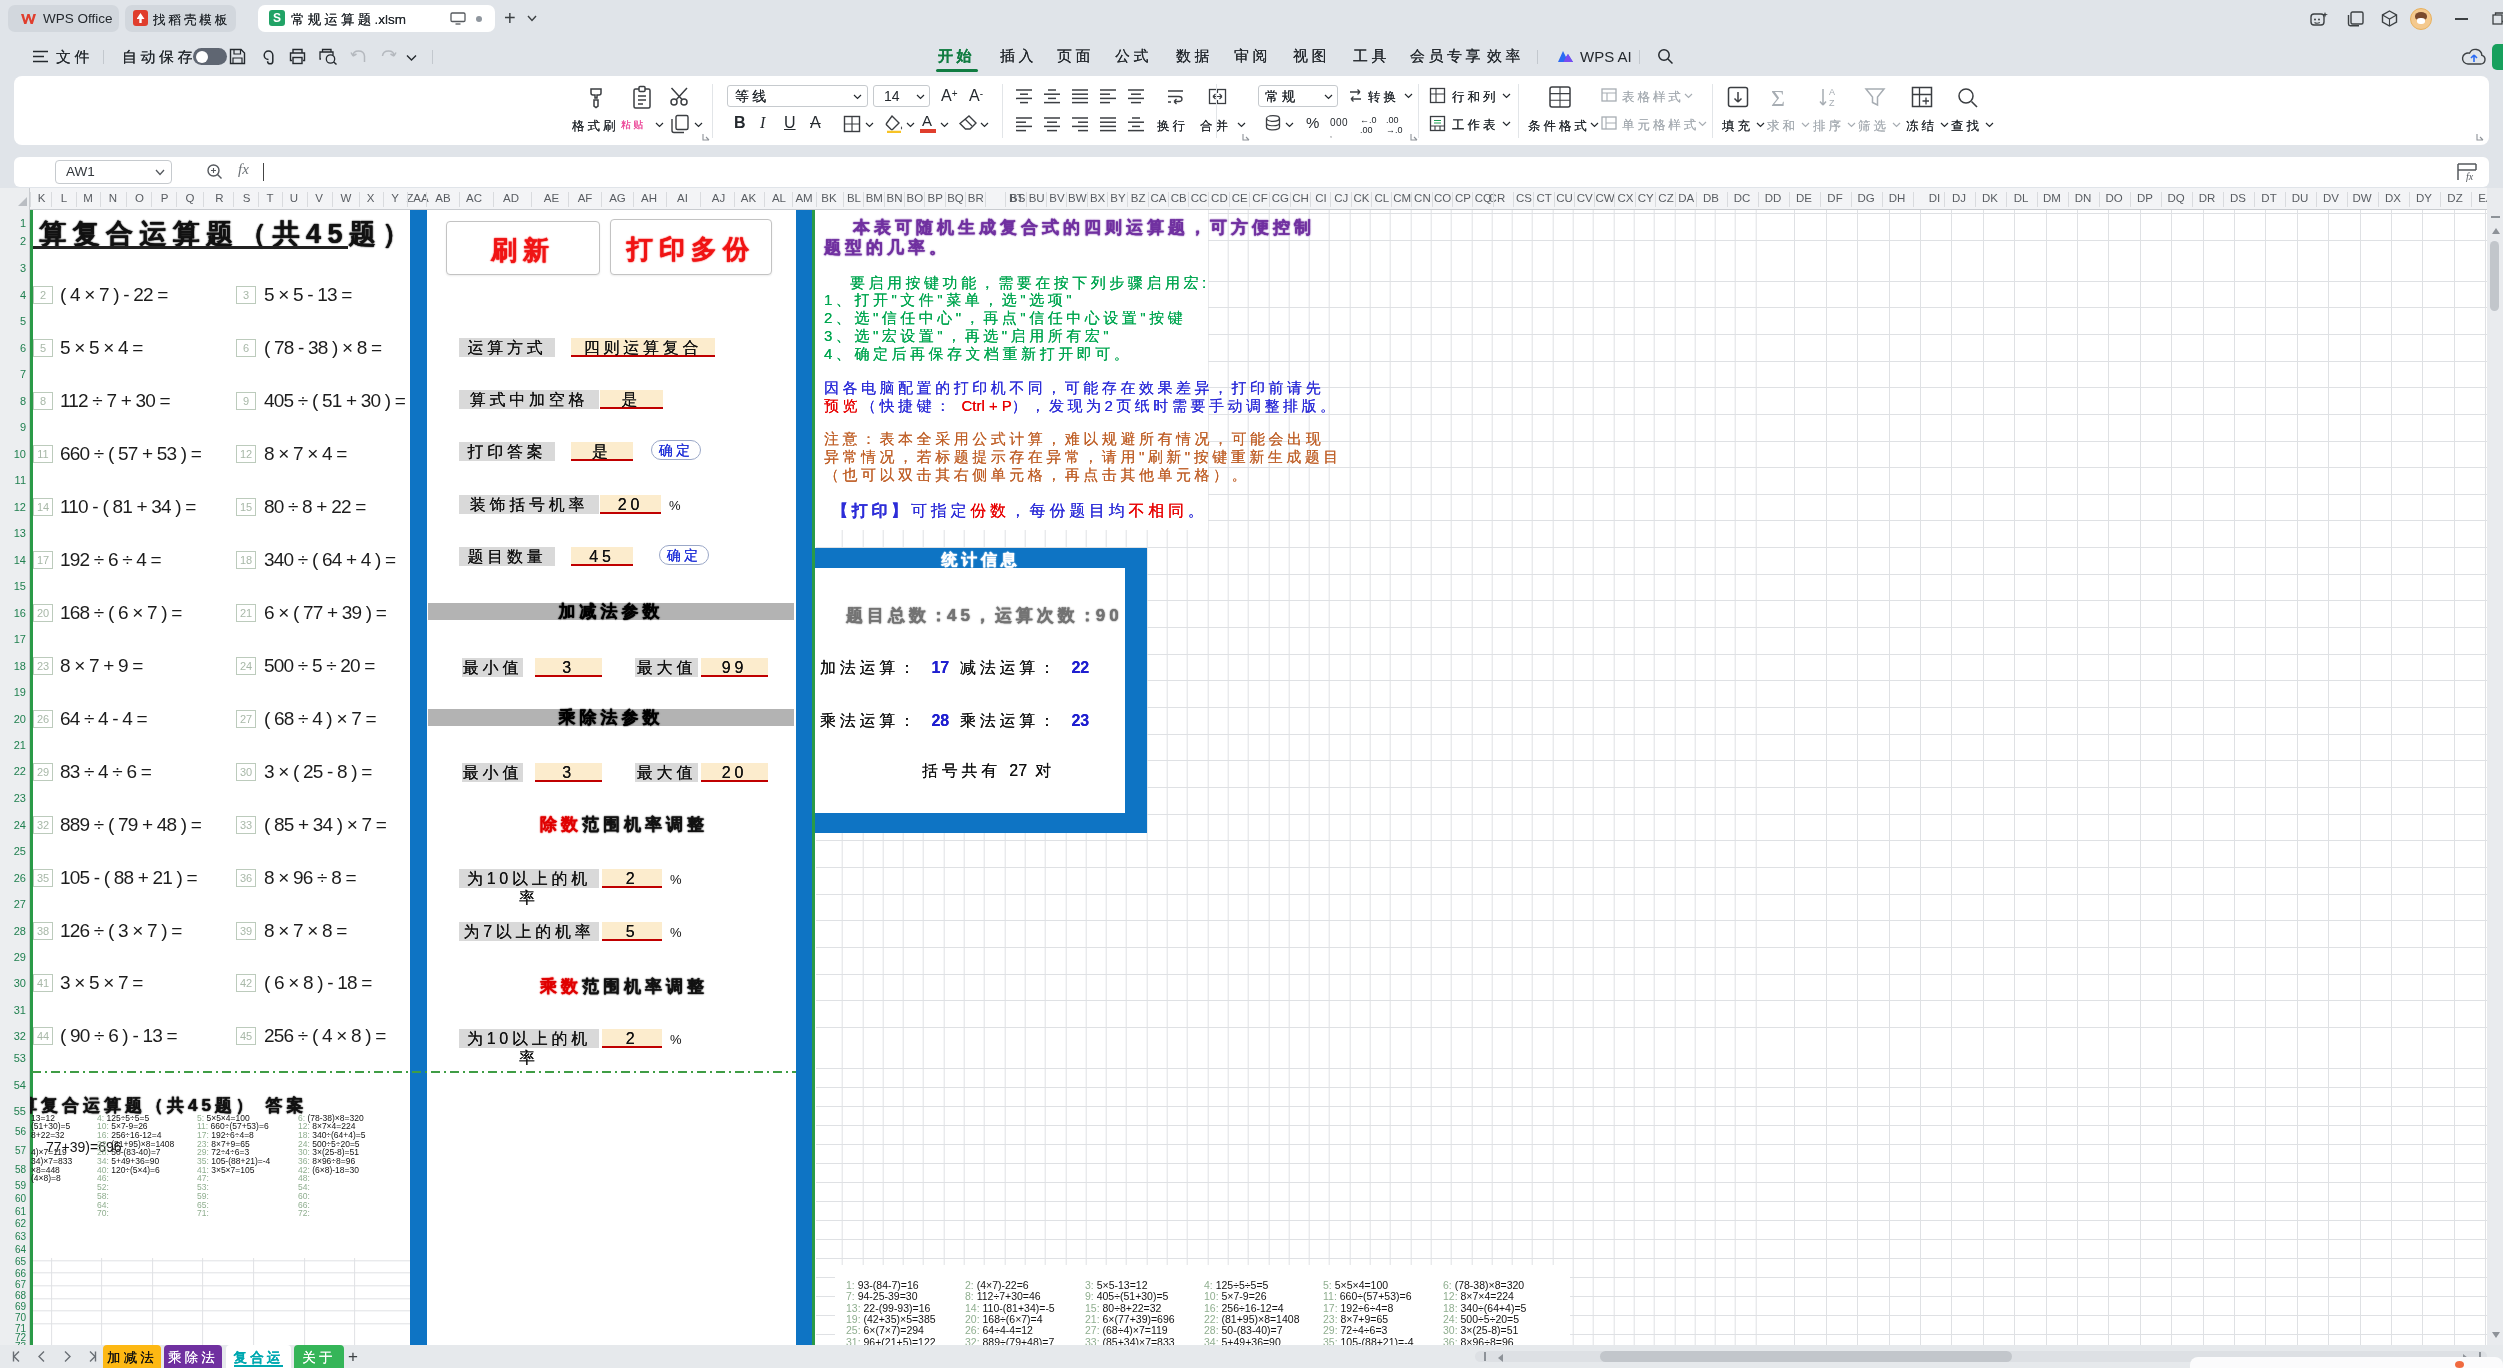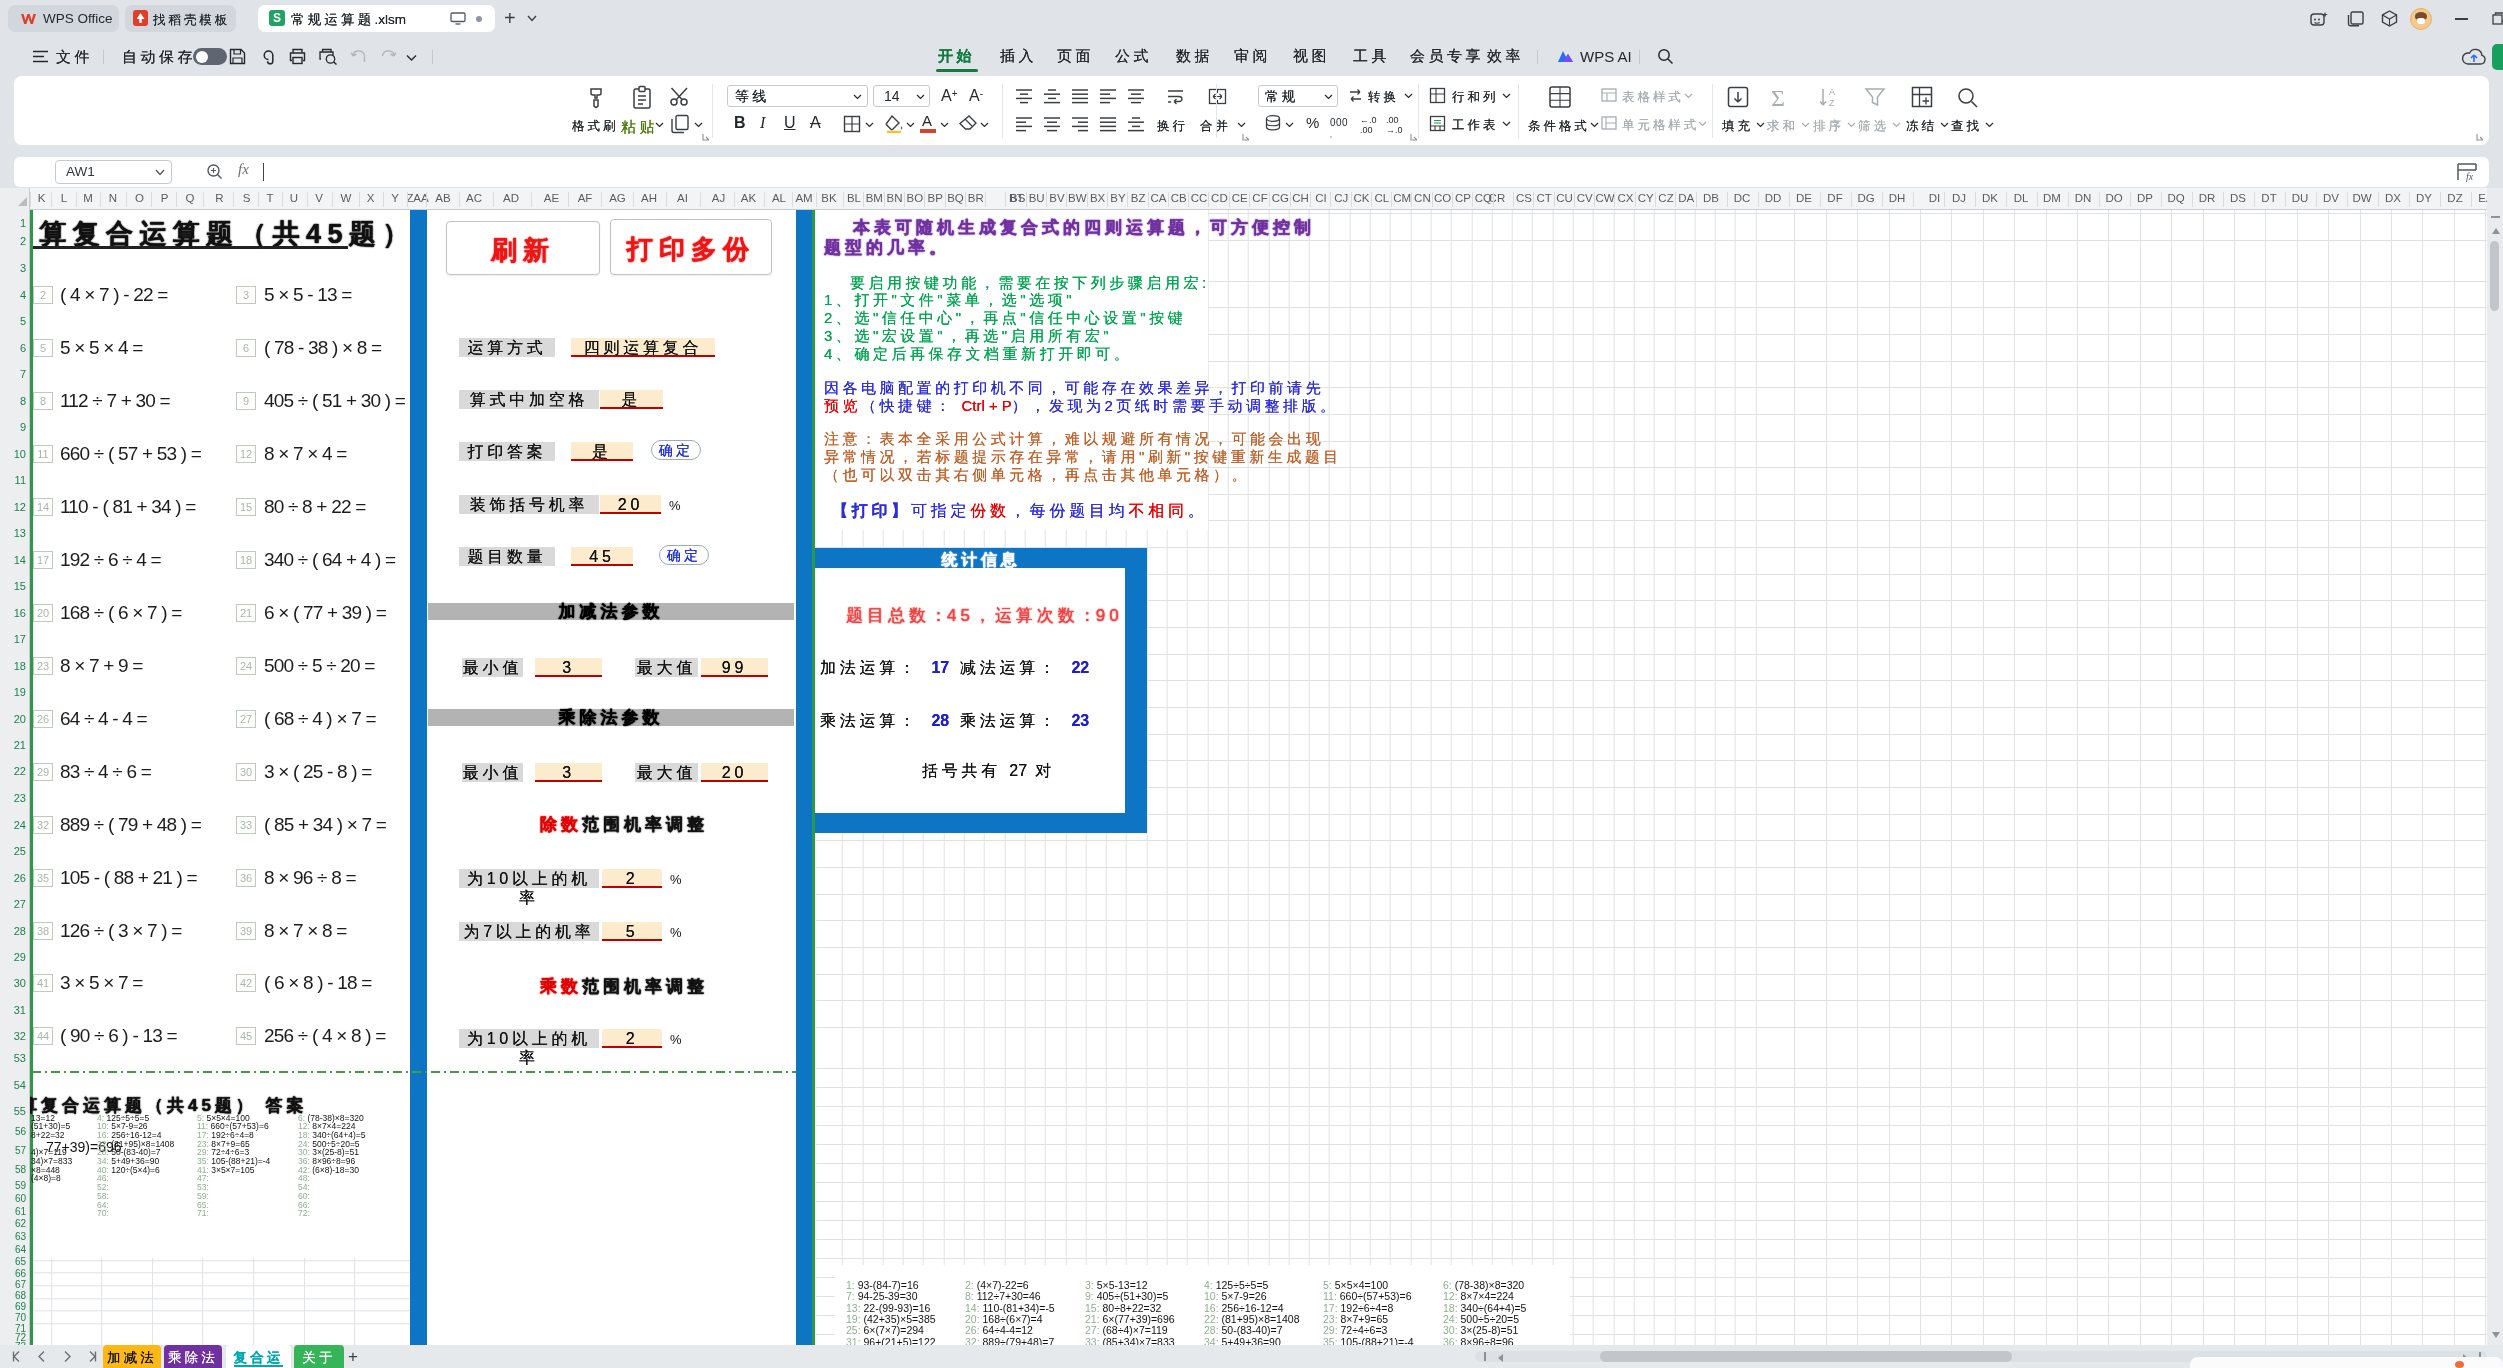--- a/index.html
+++ b/index.html
@@ -178,21 +178,21 @@
 <div class="a ck nw" style="left:824px;top:345px;font-size:15px;color:#00a650">4、确定后再保存文档重新打开即可。</div>
 <div class="a ck nw" style="left:824px;top:379px;font-size:15px;color:#2d2dd8">因各电脑配置的打印机不同，可能存在效果差异，打印前请先</div>
 <div class="a ck nw" style="left:824px;top:397px;font-size:15px;color:#2d2dd8"><span style="color:#e80000">预览</span>（快捷键： <span style="color:#e80000;letter-spacing:0">Ctrl + P</span>），发现为2页纸时需要手动调整排版。</div>
 <div class="a ck nw" style="left:824px;top:430px;font-size:15px;color:#c0622b">注意：表本全采用公式计算，难以规避所有情况，可能会出现</div>
 <div class="a ck nw" style="left:824px;top:448px;font-size:15px;color:#c0622b">异常情况，若标题提示存在异常，请用"刷新"按键重新生成题目</div>
 <div class="a ck nw" style="left:824px;top:466px;font-size:15px;color:#c0622b">（也可以双击其右侧单元格，再点击其他单元格）。</div>
 <div class="a ck nw" style="left:832px;top:501px;font-size:16px;color:#2d2dd8"><span style="font-weight:bold">【打印】</span>可指定<span style="color:#e80000">份数</span>，每份题目均<span style="color:#e80000">不相同</span>。</div>
 <div class="a" style="left:815px;top:548px;width:332px;height:285px;background:#0e74c4"></div>
 <div class="a" style="left:815px;top:568px;width:310px;height:245px;background:#fff"></div>
 <div class="a ck b1" style="left:815px;top:550px;width:332px;text-align:center;font-size:16px;font-weight:bold;color:#fff">统计信息</div>
-<div class="a ck nw b1" style="left:846px;top:604px;font-size:17px;font-weight:normal;color:#ef4444">题目总数<span style="letter-spacing:0">：</span>45，运算次数<span style="letter-spacing:0">：</span>90</div>
+<div class="a ck nw b1" style="left:846px;top:604px;font-size:17px;font-weight:bold;color:#737373">题目总数<span style="letter-spacing:0">：</span>45，运算次数<span style="letter-spacing:0">：</span>90</div>
 <div class="a ck nw" style="left:820px;top:658px;font-size:16px;color:#111">加法运算<span style="letter-spacing:0">：</span>  <span style="color:#1f1fd0;font-weight:bold;letter-spacing:0">17</span></div>
 <div class="a ck nw" style="left:960px;top:658px;font-size:16px;color:#111">减法运算<span style="letter-spacing:0">：</span>  <span style="color:#1f1fd0;font-weight:bold;letter-spacing:0">22</span></div>
 <div class="a ck nw" style="left:820px;top:711px;font-size:16px;color:#111">乘法运算<span style="letter-spacing:0">：</span>  <span style="color:#1f1fd0;font-weight:bold;letter-spacing:0">28</span></div>
 <div class="a ck nw" style="left:960px;top:711px;font-size:16px;color:#111">乘法运算<span style="letter-spacing:0">：</span>  <span style="color:#1f1fd0;font-weight:bold;letter-spacing:0">23</span></div>
 <div class="a ck nw" style="left:922px;top:761px;font-size:16px;color:#111">括号共有 <span style="letter-spacing:0">27</span> 对</div>
 <div class="a nw" style="left:846px;top:1279.0px;font-size:10.5px;color:#111"><span style="color:#8fae8f">1:</span> 93-(84-7)=16</div>
 <div class="a nw" style="left:846px;top:1290.3px;font-size:10.5px;color:#111"><span style="color:#8fae8f">7:</span> 94-25-39=30</div>
 <div class="a nw" style="left:846px;top:1301.6px;font-size:10.5px;color:#111"><span style="color:#8fae8f">13:</span> 22-(99-93)=16</div>
 <div class="a nw" style="left:846px;top:1312.8999999999999px;font-size:10.5px;color:#111"><span style="color:#8fae8f">19:</span> (42+35)×5=385</div>
 <div class="a nw" style="left:846px;top:1324.1999999999998px;font-size:10.5px;color:#111"><span style="color:#8fae8f">25:</span> 6×(7×7)=294</div>
@@ -341,21 +341,21 @@
 <svg class="a" style="left:584px;top:86px" width="24" height="24" viewBox="0 0 24 24">
 <path d="M7 3 H17 V7 Q17 9 15 9 H13 V12 H11 V9 H9 Q7 9 7 7 Z" fill="none" stroke="#3b3e42" stroke-width="1.5"></path>
 <path d="M10 14 H14 V20 L12 21.5 L10 20 Z" fill="none" stroke="#3b3e42" stroke-width="1.5"></path>
   </svg>
 <div class="a ck" style="left:572px;top:118px;font-size:12.5px;color:#24292e">格式刷</div>
 <svg class="a" style="left:630px;top:85px" width="24" height="25" viewBox="0 0 24 25">
 <rect x="4" y="4" width="16" height="19" rx="1.5" fill="none" stroke="#3b3e42" stroke-width="1.5"></rect>
 <rect x="9" y="1.5" width="6" height="5" rx="1" fill="#fff" stroke="#3b3e42" stroke-width="1.5"></rect>
 <path d="M8 11 H16 M8 15 H16 M8 19 H13" stroke="#3b3e42" stroke-width="1.3"></path>
   </svg>
-<div class="a ck" style="left:621px;top:118px;font-size:15px;color:#4d7c0f">粘贴</div>
+<div class="a ck" style="left:621px;top:118px;font-size:10px;color:#ec4899">粘贴</div>
 <svg class="a" style="left:655px;top:122px" width="9" height="6" viewBox="0 0 9 6">
     <path d="M1 1 L4.5 4.5 L8 1" fill="none" stroke="#24292e" stroke-width="1.2"></path>
   </svg>
 <svg class="a" style="left:668px;top:86px" width="24" height="22" viewBox="0 0 24 22">
 <circle cx="6" cy="16" r="3" fill="none" stroke="#3b3e42" stroke-width="1.5"></circle>
 <circle cx="16" cy="16" r="3" fill="none" stroke="#3b3e42" stroke-width="1.5"></circle>
 <path d="M8 14 L19 2 M14.5 14 L3.5 2" stroke="#3b3e42" stroke-width="1.5" fill="none"></path>
   </svg>
 <svg class="a" style="left:670px;top:114px" width="20" height="20" viewBox="0 0 20 20">
 <rect x="6" y="1.5" width="12" height="14" rx="1.5" fill="none" stroke="#3b3e42" stroke-width="1.4"></rect>

